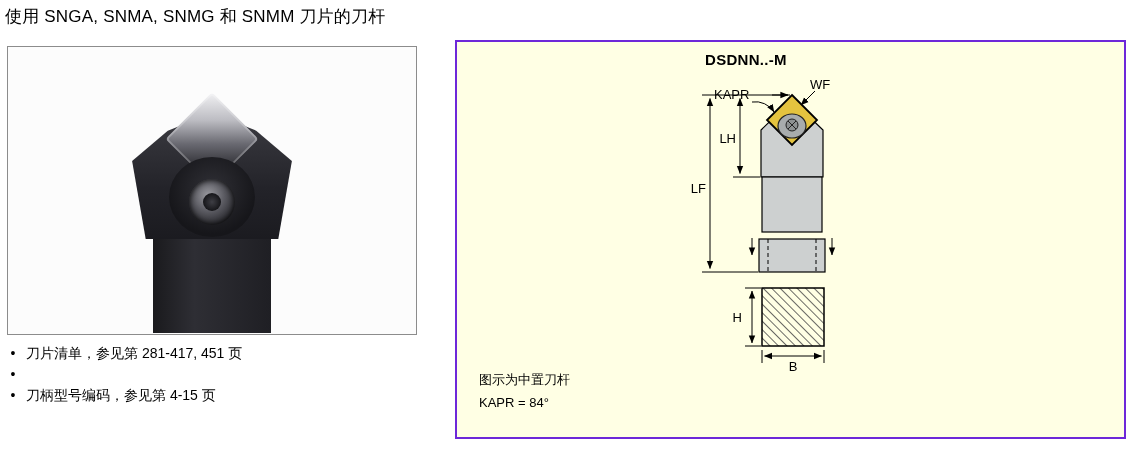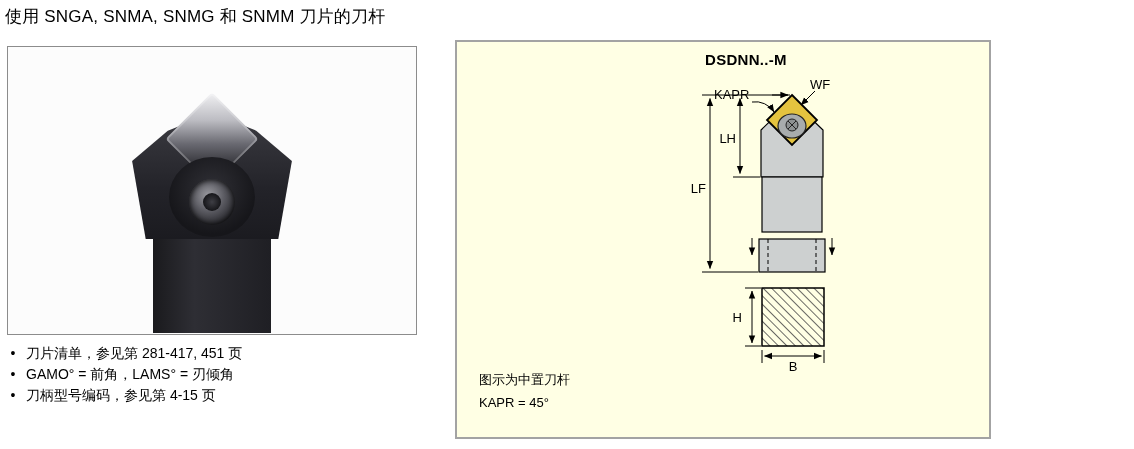--- a/index.html
+++ b/index.html
@@ -32,22 +32,22 @@
     box-shadow:inset 0 0 6px #000; }
   .tool-screw::after { content:""; position:absolute; left:14px; top:14px; width:18px; height:18px;
     border-radius:50%; background:radial-gradient(circle at 50% 50%, #3e3e44 0%, #101013 80%); }
 
   
   .notes { position:absolute; left:8px; top:343px; list-style:none; font-size:14px; }
   .notes li { display:flex; gap:8px; line-height:21px; }
   .notes .bullet { width:10px; text-align:center; }
 
   
-  .panel { position:absolute; left:455px; top:40px; width:536px; height:399px;
-    background:#FFFFE4; border:2px solid #a3a3a3; }
+  .panel { position:absolute; left:455px; top:40px; width:671px; height:399px;
+    background:#FFFFE4; border:2px solid #6d28d9; }
   .panel-title { position:absolute; left:248px; top:9px; font-size:15px; font-weight:bold; letter-spacing:.3px; }
   .diagram-svg { position:absolute; left:215px; top:20px; }
   .panel-caption { position:absolute; left:22px; top:326px; font-size:13px; line-height:23px; }
 
   .dim-text { font-size:13px; fill:#000; }
 </style>
 </head>
 <body>
 
 <div>
@@ -64,21 +64,20 @@
     </div>
   </div>
 
   <ul class="notes">
     <li>
       <span class="bullet">•</span>
       <span>刀片清单，参见第 281-417, 451 页</span>
     </li>
     <li>
       <span class="bullet">•</span>
-      <span>GAMO° = 前角，LAMS° = 刃倾角</span>
     </li>
     <li>
       <span class="bullet">•</span>
       <span>刀柄型号编码，参见第 4-15 页</span>
     </li>
   </ul>
 
   <div class="panel">
     <div class="panel-title">DSDNN..-M</div>
 
@@ -140,17 +139,17 @@
       <text class="dim-text" x="42" y="37">KAPR</text>
       <text class="dim-text" x="138" y="27">WF</text>
       <text class="dim-text" x="64" y="81" text-anchor="end">LH</text>
       <text class="dim-text" x="34" y="131" text-anchor="end">LF</text>
       <text class="dim-text" x="70" y="260" text-anchor="end">H</text>
       <text class="dim-text" x="121" y="309" text-anchor="middle">B</text>
     </svg>
 
     <div class="panel-caption">
       <div>图示为中置刀杆</div>
-      <div>KAPR = 45°</div>
+      <div>KAPR = 84°</div>
     </div>
   </div>
 
 </div>
 
 </body></html>

